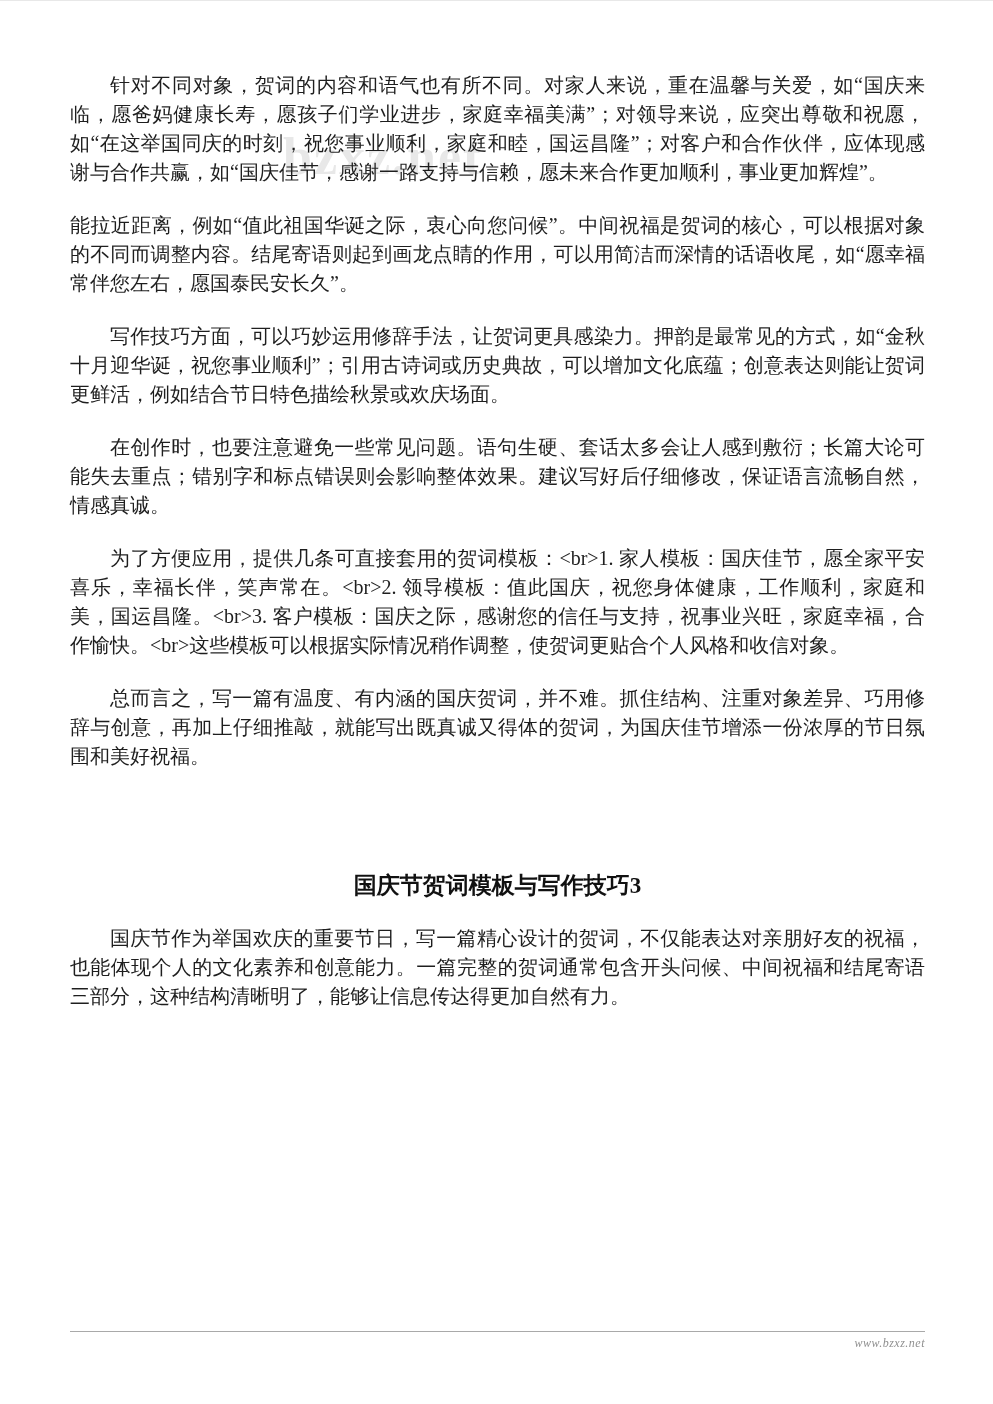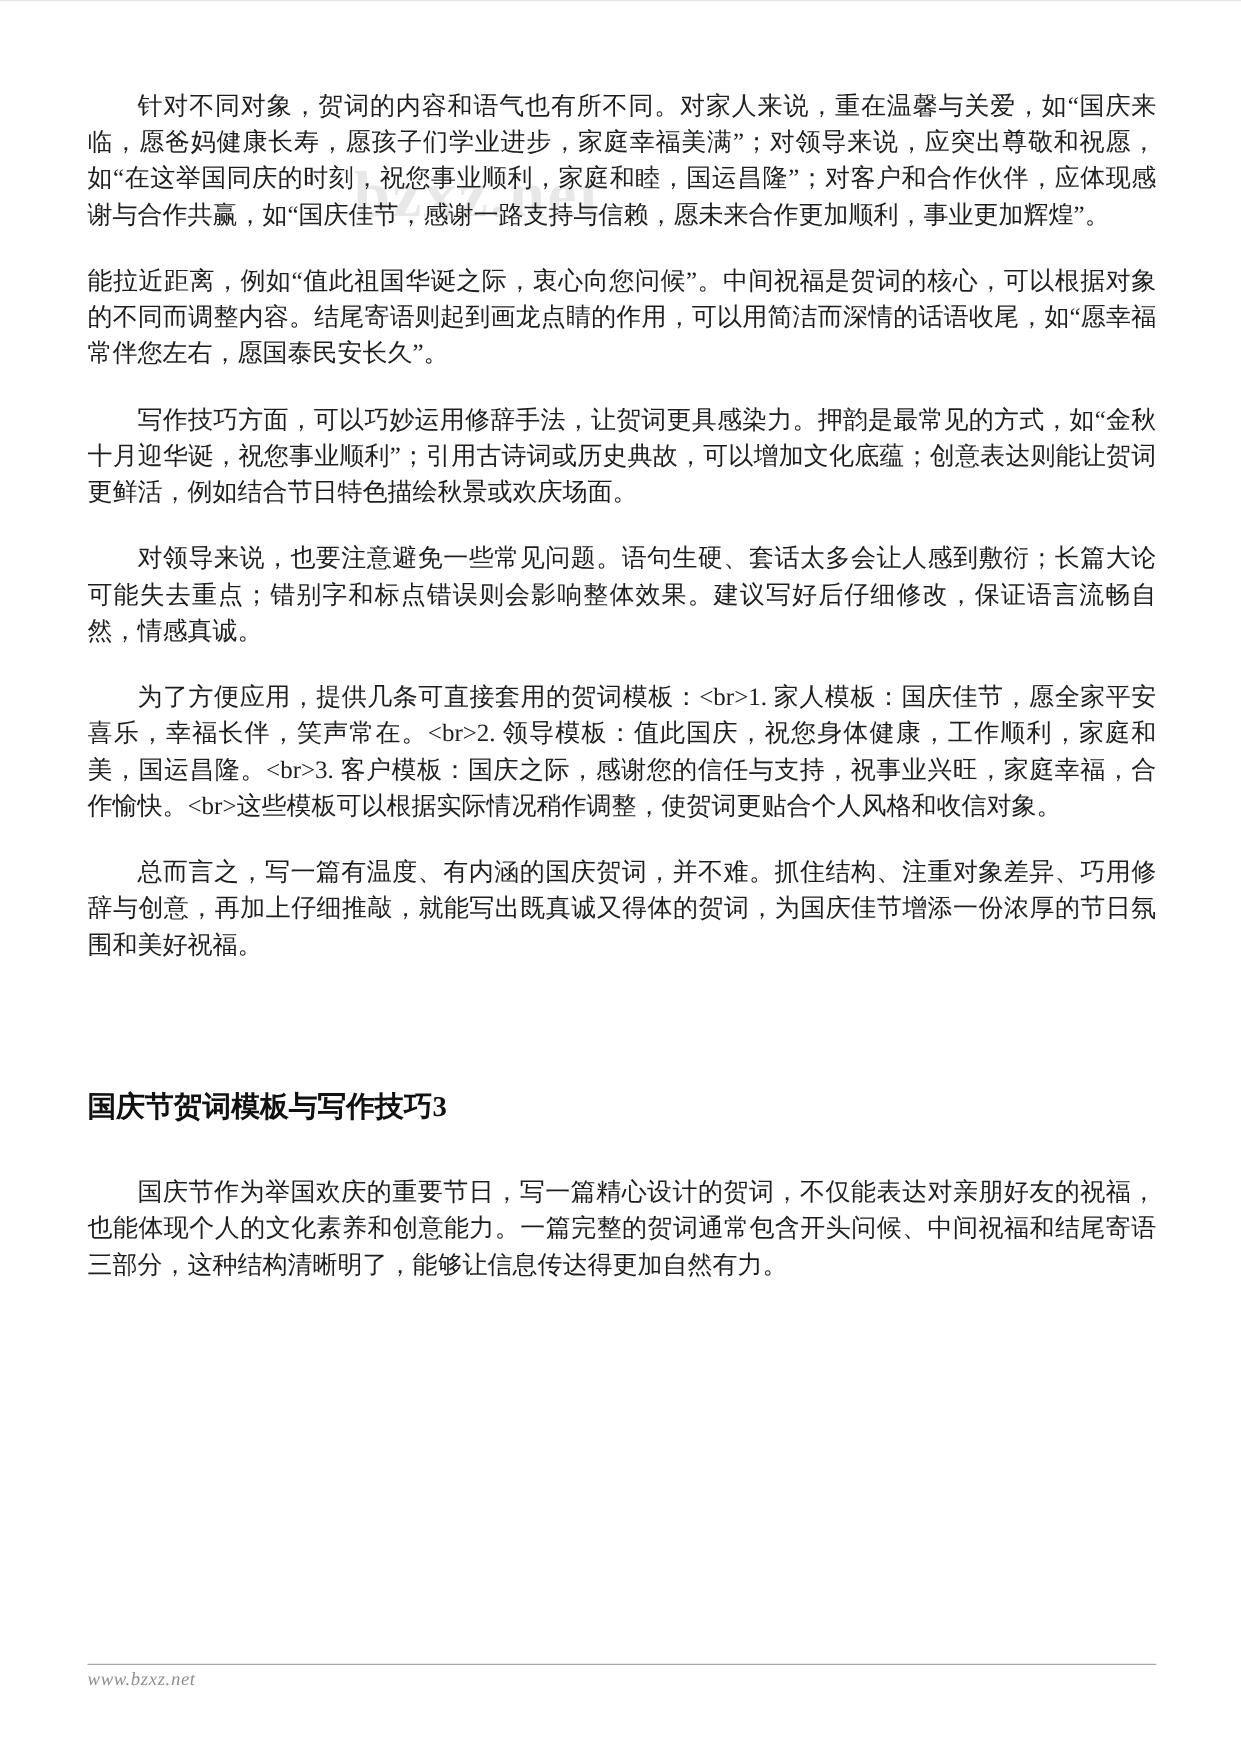--- a/index.html
+++ b/index.html
@@ -45,54 +45,55 @@
   .para {
     margin: 0 0 24px 0;
     text-indent: 2em;
   }
   .para.no-indent {
     text-indent: 0;
   }
   .doc-heading {
     font-size: 23px;
     font-weight: 700;
+    text-align: center;
     text-indent: 0;
-    margin: 100px 0 40px 0;
+    margin: 100px 0 24px 0;
     color: #111111;
   }
   .footer {
     position: absolute;
     left: 70px;
     right: 68px;
     top: 1330px;
     border-top: 1px solid #a9a9a9;
     padding-top: 4px;
-    text-align: left;
-    font-size: 15px;
+    text-align: right;
+    font-size: 12px;
     font-style: italic;
     letter-spacing: 0.5px;
     color: #8f8f8f;
   }
 </style>
 </head>
 <body>
 
 <div class="page">
 
   <div class="watermark">bzxz.net</div>
 
   <div class="content">
 
     <p class="para">针对不同对象，贺词的内容和语气也有所不同。对家人来说，重在温馨与关爱，如“国庆来临，愿爸妈健康长寿，愿孩子们学业进步，家庭幸福美满”；对领导来说，应突出尊敬和祝愿，如“在这举国同庆的时刻，祝您事业顺利，家庭和睦，国运昌隆”；对客户和合作伙伴，应体现感谢与合作共赢，如“国庆佳节，感谢一路支持与信赖，愿未来合作更加顺利，事业更加辉煌”。</p>
 
     <p class="para no-indent">能拉近距离，例如“值此祖国华诞之际，衷心向您问候”。中间祝福是贺词的核心，可以根据对象的不同而调整内容。结尾寄语则起到画龙点睛的作用，可以用简洁而深情的话语收尾，如“愿幸福常伴您左右，愿国泰民安长久”。</p>
 
     <p class="para">写作技巧方面，可以巧妙运用修辞手法，让贺词更具感染力。押韵是最常见的方式，如“金秋十月迎华诞，祝您事业顺利”；引用古诗词或历史典故，可以增加文化底蕴；创意表达则能让贺词更鲜活，例如结合节日特色描绘秋景或欢庆场面。</p>
 
-    <p class="para">对领导来说，也要注意避免一些常见问题。语句生硬、套话太多会让人感到敷衍；长篇大论可能失去重点；错别字和标点错误则会影响整体效果。建议写好后仔细修改，保证语言流畅自然，情感真诚。</p>
+    <p class="para">在创作时，也要注意避免一些常见问题。语句生硬、套话太多会让人感到敷衍；长篇大论可能失去重点；错别字和标点错误则会影响整体效果。建议写好后仔细修改，保证语言流畅自然，情感真诚。</p>
 
     <p class="para">为了方便应用，提供几条可直接套用的贺词模板：&lt;br&gt;1. 家人模板：国庆佳节，愿全家平安喜乐，幸福长伴，笑声常在。&lt;br&gt;2. 领导模板：值此国庆，祝您身体健康，工作顺利，家庭和美，国运昌隆。&lt;br&gt;3. 客户模板：国庆之际，感谢您的信任与支持，祝事业兴旺，家庭幸福，合作愉快。&lt;br&gt;这些模板可以根据实际情况稍作调整，使贺词更贴合个人风格和收信对象。</p>
 
     <p class="para">总而言之，写一篇有温度、有内涵的国庆贺词，并不难。抓住结构、注重对象差异、巧用修辞与创意，再加上仔细推敲，就能写出既真诚又得体的贺词，为国庆佳节增添一份浓厚的节日氛围和美好祝福。</p>
 
     <h1 class="doc-heading">国庆节贺词模板与写作技巧3</h1>
 
     <p class="para">国庆节作为举国欢庆的重要节日，写一篇精心设计的贺词，不仅能表达对亲朋好友的祝福，也能体现个人的文化素养和创意能力。一篇完整的贺词通常包含开头问候、中间祝福和结尾寄语三部分，这种结构清晰明了，能够让信息传达得更加自然有力。</p>
 
 

